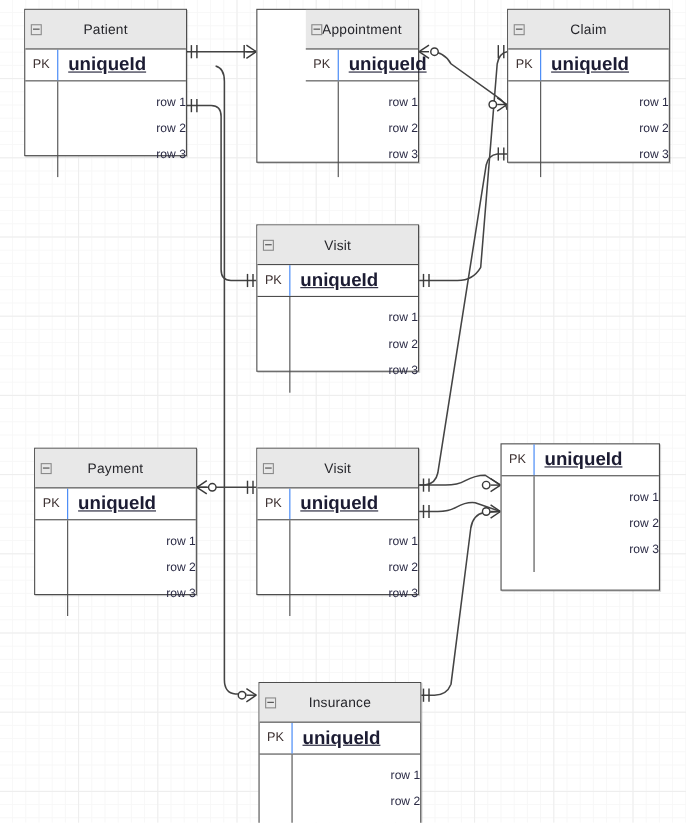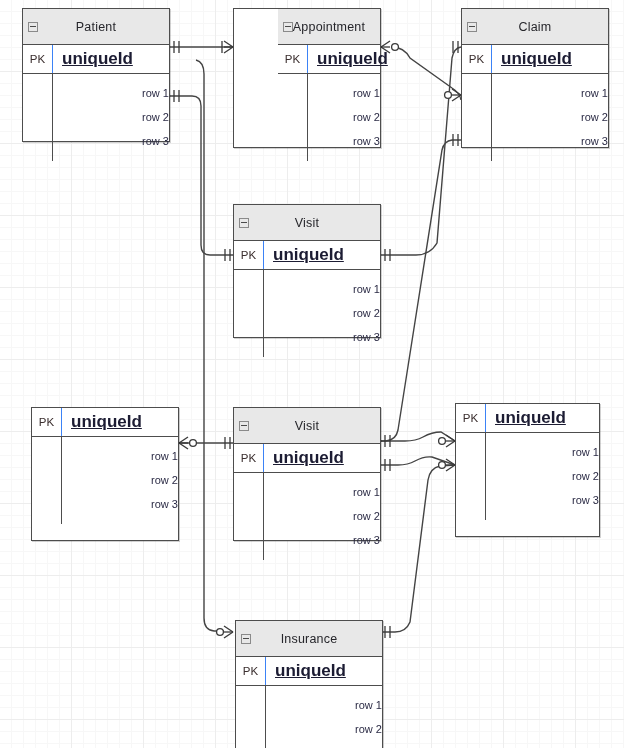--- a/index.html
+++ b/index.html
@@ -282,20 +282,24 @@
       <div class="attr-gutter"></div>
       <div class="attr-list">
         <div class="attr-row">row 1</div>
         <div class="attr-row">row 2</div>
         <div class="attr-row">row 3</div>
       </div>
     </div>
   </div>
 
   <div class="entity" style="left:31px;top:407px;width:148px;height:134px;">
+    <div class="ent-header">
+      <span class="collapse-icon"></span>
+      <span class="ent-title">Payment</span>
+    </div>
     <div class="pk-row">
       <div class="pk-cell">PK</div>
       <div class="pk-name">uniqueId</div>
     </div>
     <div class="attr-body">
       <div class="attr-gutter"></div>
       <div class="attr-list">
         <div class="attr-row">row 1</div>
         <div class="attr-row">row 2</div>
         <div class="attr-row">row 3</div>

